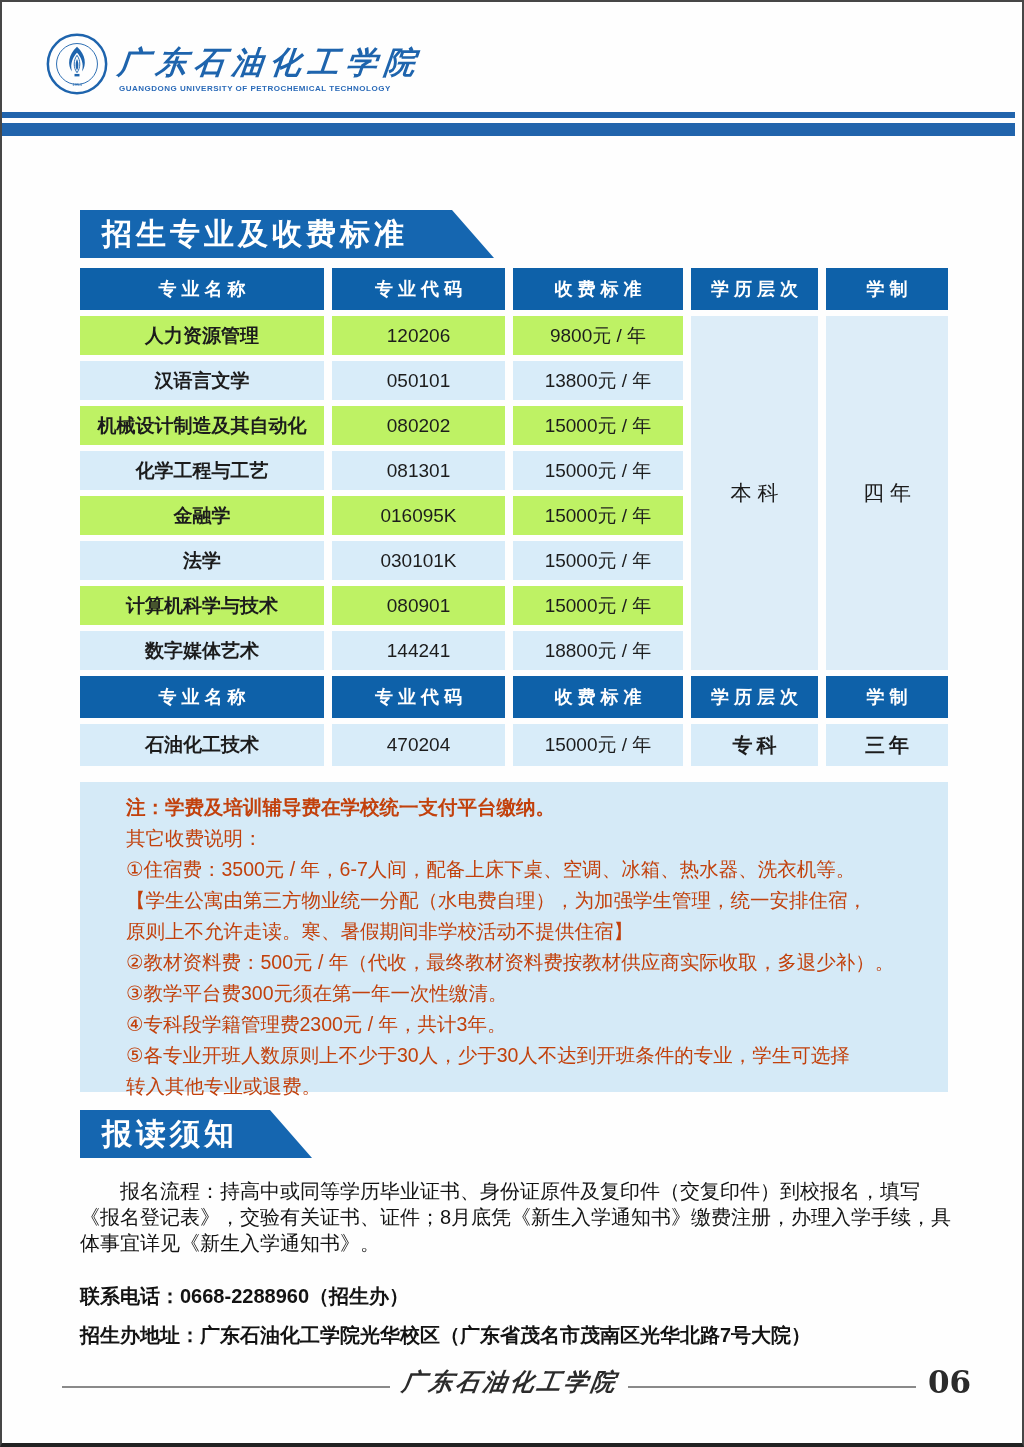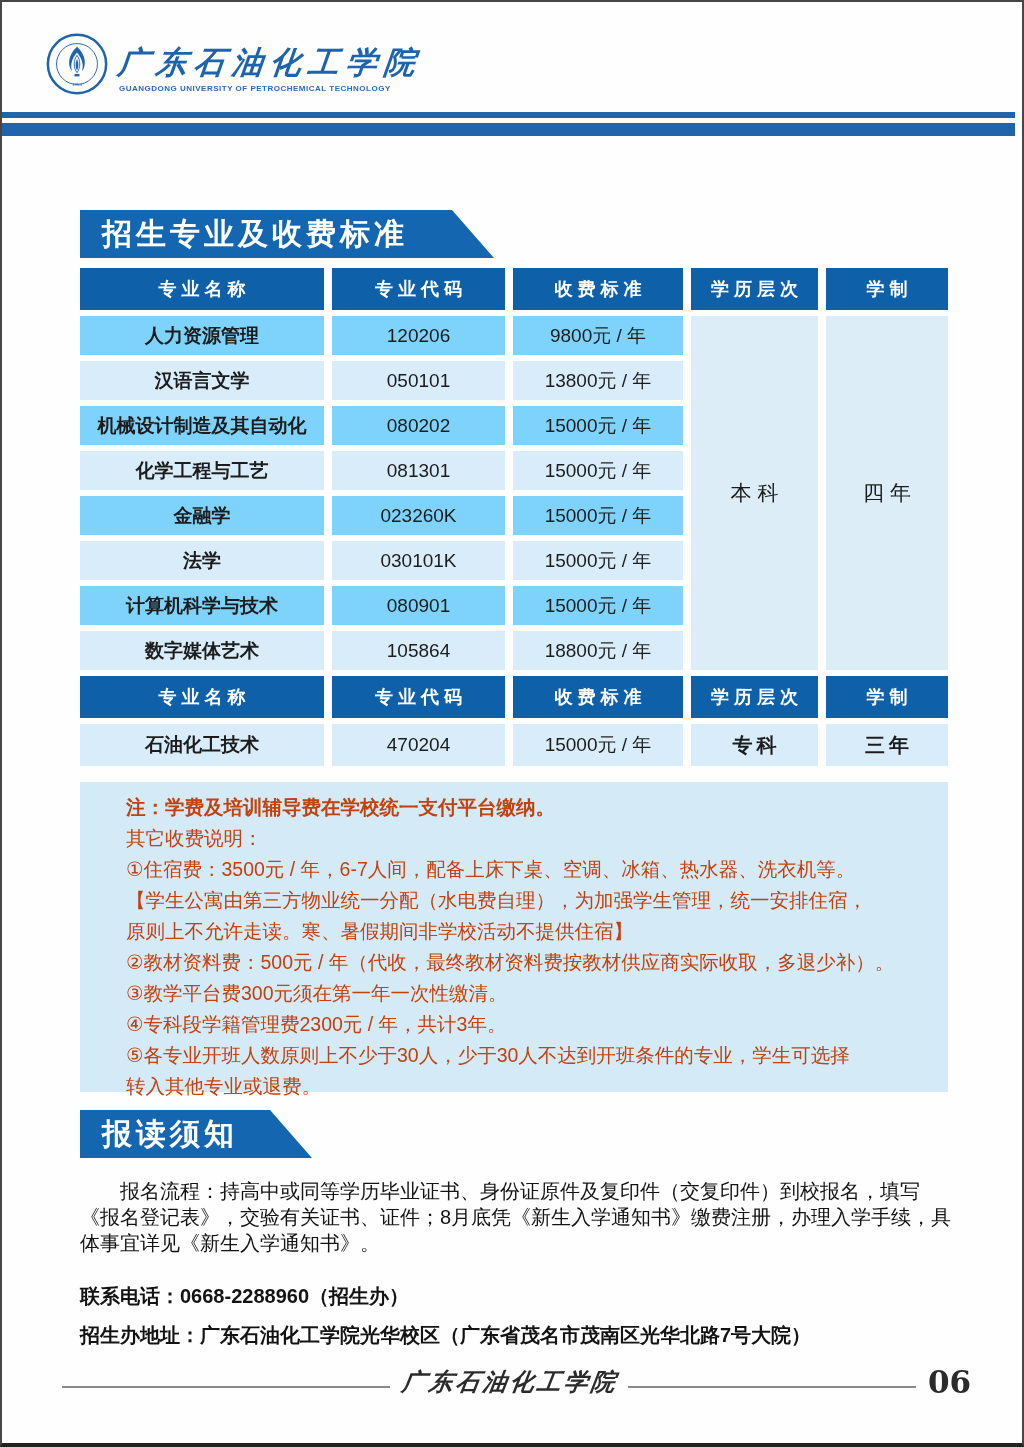--- a/index.html
+++ b/index.html
@@ -48,21 +48,21 @@
   .th {
     background:#0e61a9; color:#fff; font-weight:bold; font-size:18px;
     letter-spacing:5px; text-indent:5px;
     display:flex; align-items:center; justify-content:center;
   }
   .td {
     display:flex; align-items:center; justify-content:center;
     font-size:19px; color:#1c1c1c;
   }
   .td.name { font-weight:bold; font-size:19px; }
-  .row-a { background:#7dd3fc; }
+  .row-a { background:#bef264; }
   .row-b { background:#d8ecf9; }
   .merged {
     grid-row:span 8; background:#ddedf8;
     display:flex; align-items:center; justify-content:center;
     font-weight:normal; font-size:21px; letter-spacing:6px; text-indent:6px;
   }
   .level-cell { font-weight:bold; font-size:20px; letter-spacing:4px; text-indent:4px; }
   
   .notes {
     position:absolute; left:78px; top:780px; width:868px; height:310px;
@@ -138,33 +138,33 @@
 
     <div class="td name row-a">机械设计制造及其自动化</div>
     <div class="td row-a">080202</div>
     <div class="td row-a">15000元 / 年</div>
 
     <div class="td name row-b">化学工程与工艺</div>
     <div class="td row-b">081301</div>
     <div class="td row-b">15000元 / 年</div>
 
     <div class="td name row-a">金融学</div>
-    <div class="td row-a">023260K</div>
+    <div class="td row-a">016095K</div>
     <div class="td row-a">15000元 / 年</div>
 
     <div class="td name row-b">法学</div>
     <div class="td row-b">030101K</div>
     <div class="td row-b">15000元 / 年</div>
 
     <div class="td name row-a">计算机科学与技术</div>
     <div class="td row-a">080901</div>
     <div class="td row-a">15000元 / 年</div>
 
     <div class="td name row-b">数字媒体艺术</div>
-    <div class="td row-b">105864</div>
+    <div class="td row-b">144241</div>
     <div class="td row-b">18800元 / 年</div>
 
     <div class="th">专业名称</div>
     <div class="th">专业代码</div>
     <div class="th">收费标准</div>
     <div class="th">学历层次</div>
     <div class="th">学制</div>
 
     <div class="td name row-b">石油化工技术</div>
     <div class="td row-b">470204</div>

